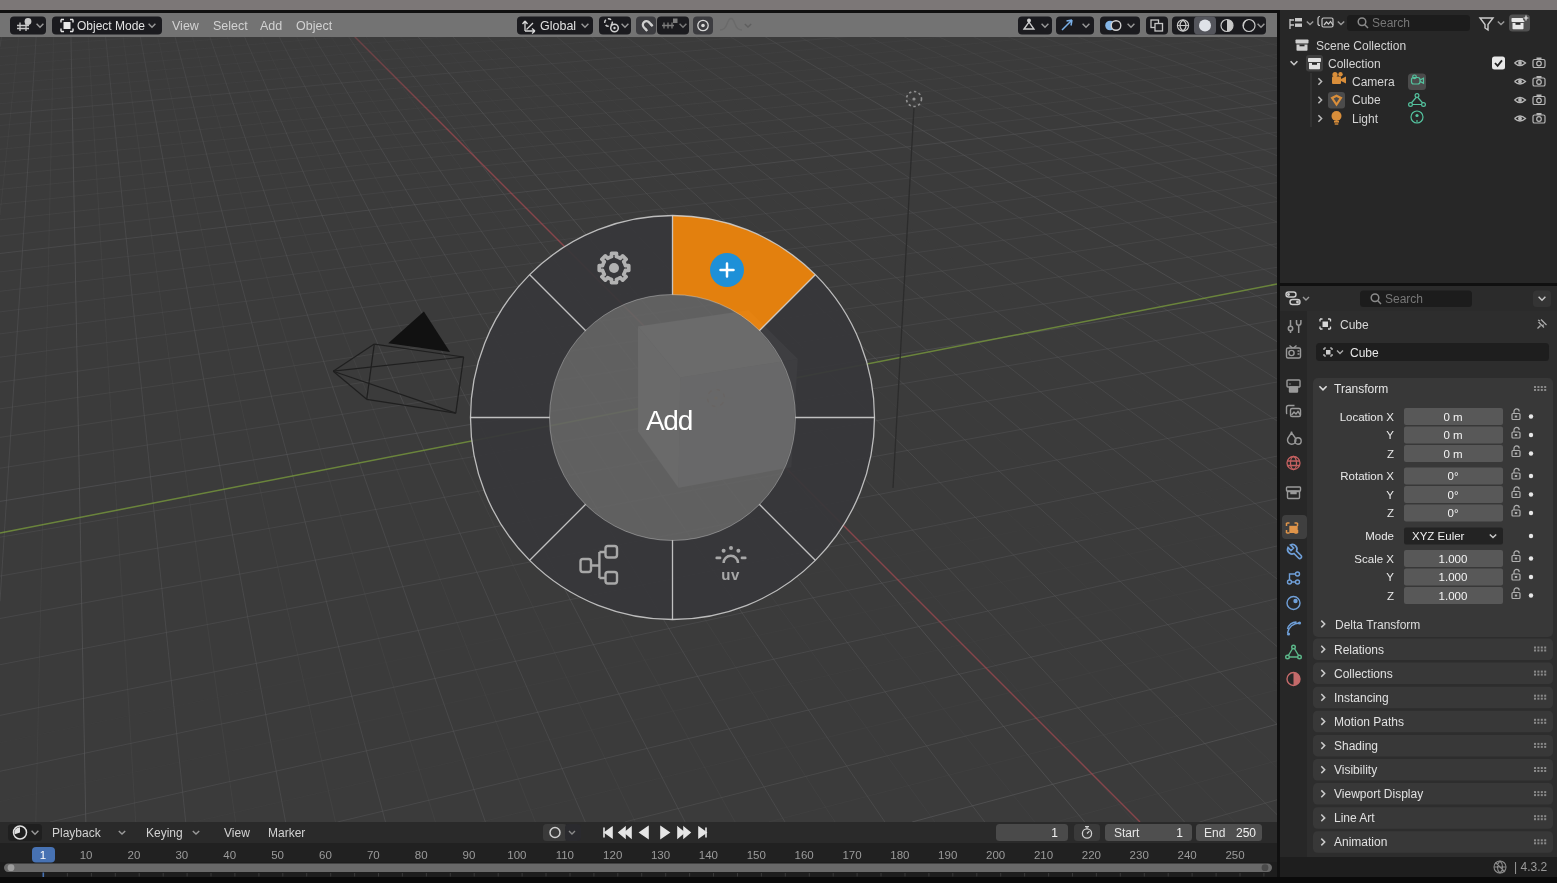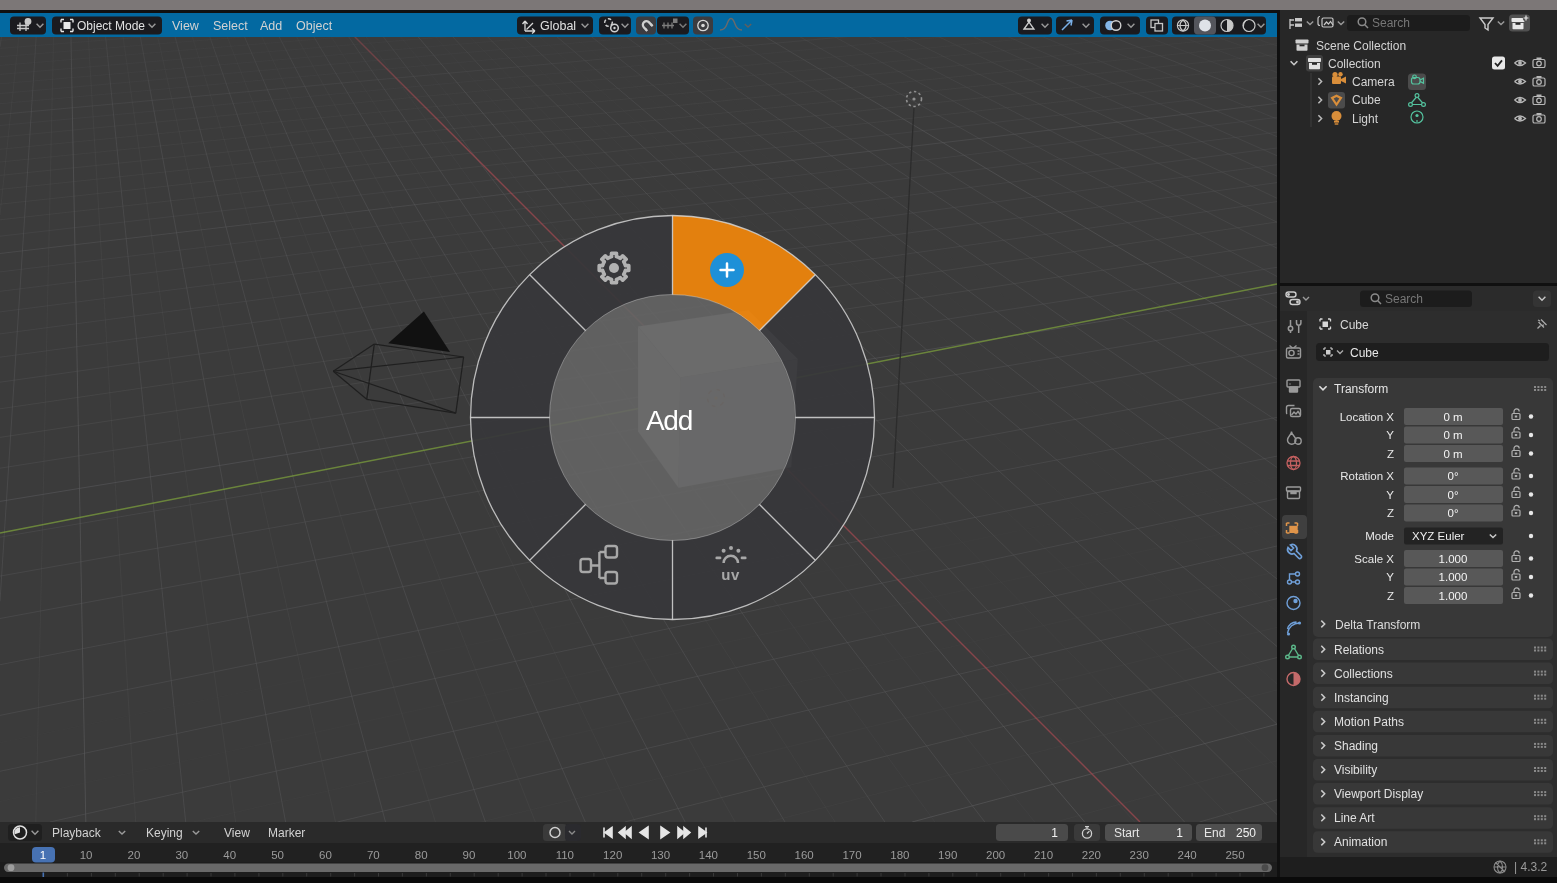--- a/index.html
+++ b/index.html
@@ -143,21 +143,21 @@
         <line x1="333.2" y1="371.2" x2="455.8" y2="413.1"></line>
         <line x1="463.6" y1="357.0" x2="374.3" y2="344.1"></line>
         <line x1="374.3" y1="344.1" x2="366.7" y2="399.3"></line>
         <line x1="366.7" y1="399.3" x2="455.8" y2="413.1"></line>
         <line x1="455.8" y1="413.1" x2="463.6" y2="357.0"></line>
       </g>
       <polygon points="388.2,343.3 450.0,352.1 423.9,311.4" fill="#111111"></polygon>
     </svg>
     <div class="abs" style="left:0;top:0;width:1277px;height:110px;background:linear-gradient(180deg,rgba(59,59,59,0.5) 0%,rgba(59,59,59,0.22) 55%,rgba(59,59,59,0) 100%)"></div>
   </div>
-<div class="abs" style="left:0;top:13px;width:1277px;height:24px;background:#0369a1">
+<div class="abs" style="left:0;top:13px;width:1277px;height:24px;background:#737373">
     <svg class="abs" style="left:0;top:0" width="1277" height="24">
       <rect x="10" y="3.5" width="36" height="18" rx="4" fill="#1b1b1f"></rect>
       <g stroke="#c9c9c9" stroke-width="1.3" fill="none">
         <path d="M 17 15.5 L 29 15.5 M 20 9.5 L 20 18 M 26 9.5 L 26 18 M 17 12.5 L 29 12.5"></path>
         <circle cx="28" cy="8.5" r="3.4" fill="#c9c9c9" stroke="none"></circle>
       </g>
       <polyline points="36.6,10.8 40.0,14.2 43.4,10.8" fill="none" stroke="#9a9a9a" stroke-width="1.4"></polyline>
       <rect x="52" y="3.5" width="110" height="18" rx="4" fill="#1b1b1f"></rect>
       <g stroke="#e8e8e8" stroke-width="1.4" fill="none">
         <path d="M 61 6.5 h3 M 70 6.5 h3 M 61 6.5 v3 M 61 15.5 v3 M 61 18.5 h3 M 70 18.5 h3 M 73 6.5 v3 M 73 15.5 v3"></path>

